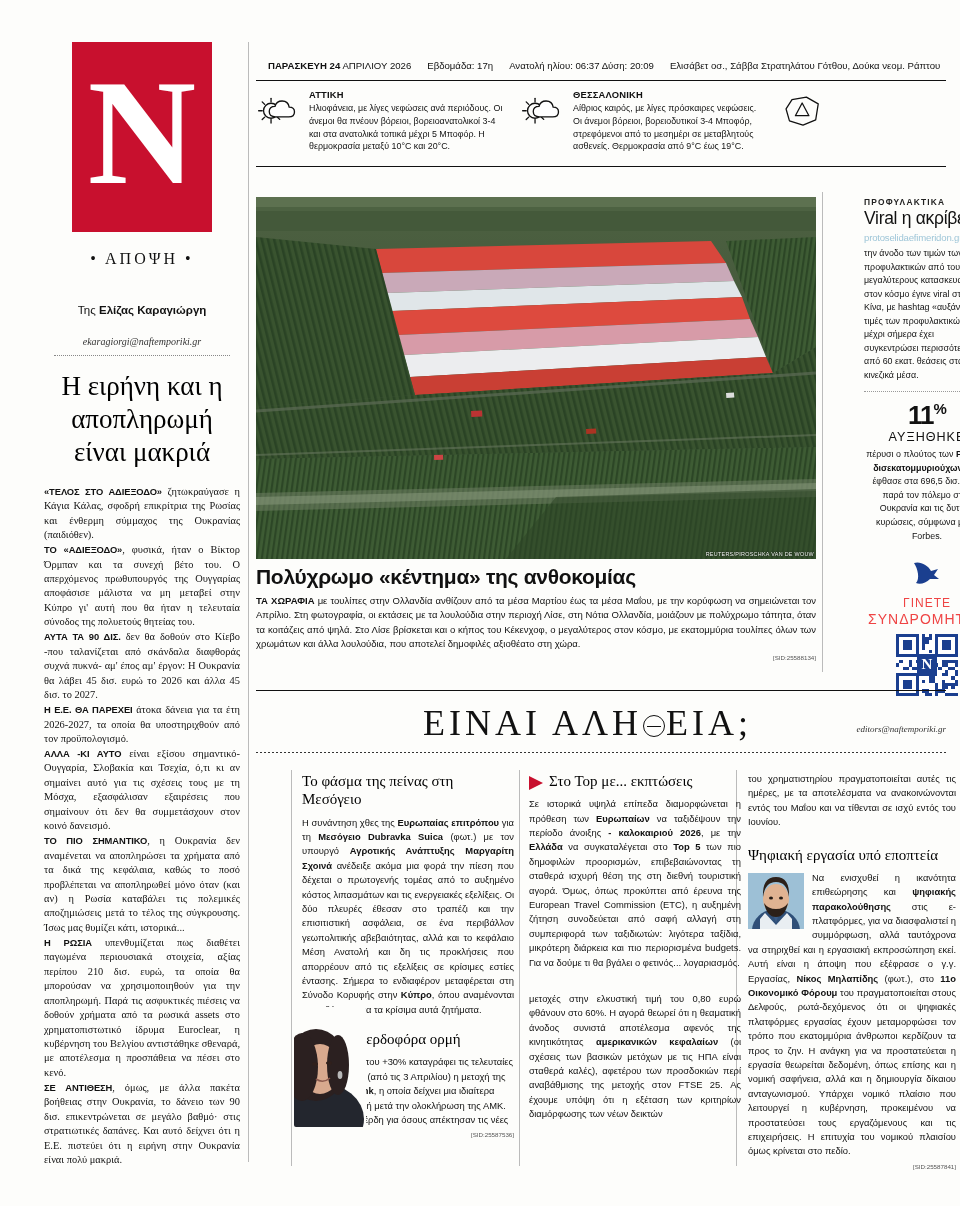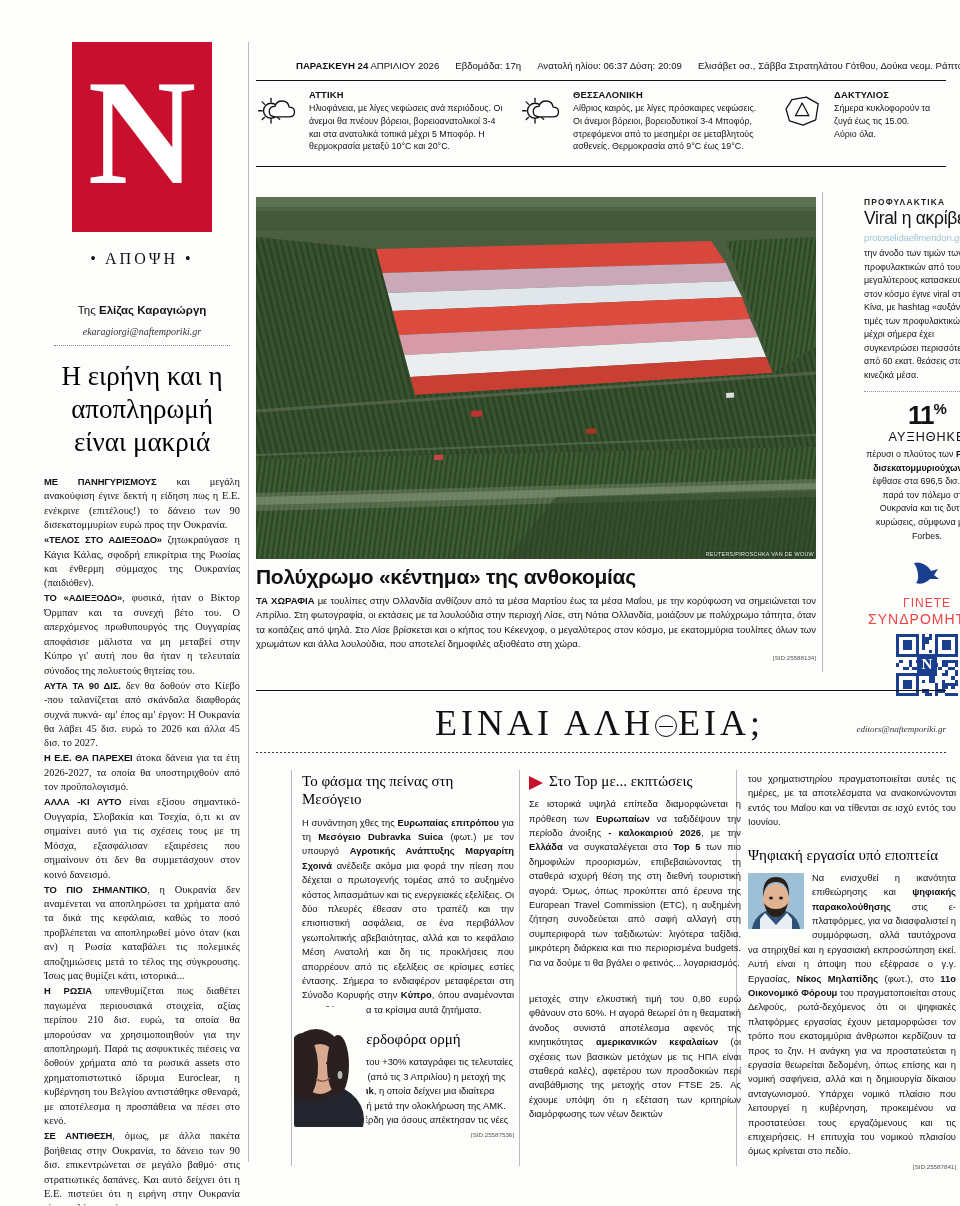--- a/index.html
+++ b/index.html
@@ -21,21 +21,21 @@
   .nbox span {
     font-family:"Liberation Serif", serif; color:#fff;
     font-size:150px; line-height:1; font-weight:700; margin-top:-10px;
   }
   .opinion {
     text-align:center; font-family:"Liberation Serif", serif;
     font-size:16px; letter-spacing:3px; margin-top:18px; color:#111;
   }
   .byline { text-align:center; margin-top:36px; font-size:11.5px; }
   .byline .nm { font-weight:700; }
-  .byline .em { font-family:"Liberation Serif", serif; font-style:italic; font-size:10px; color:#333; display:block; margin-top:10px;}
+  .byline .em { font-family:"Liberation Serif", serif; font-style:italic; font-size:10px; color:#333; display:block; margin-top:20px;}
   .dotrule { border-top:1px dotted #888; margin:8px 10px 0 10px; }
 
   .headline {
     font-family:"Liberation Serif", serif; font-size:27px; line-height:1.22;
     text-align:center; margin-top:14px; font-weight:400; color:#000;
   }
 
   .lede {
     margin-top:16px; font-family:"Liberation Serif", serif;
     font-size:10.4px; line-height:1.39; text-align:justify; color:#111;
@@ -49,21 +49,21 @@
 
   
   .vrule { position:absolute; background:#bbb; width:1px; }
 
   
   #topbar {
     position:absolute; left:256px; top:55px; right:14px; height:20px;
     font-size:9.6px; display:flex; align-items:center; gap:0;
   }
   #topbar .seg { padding:0 8px; white-space:nowrap; }
-  #topbar .seg:first-child { padding-left:12px;margin-left:28px; }
+  #topbar .seg:first-child { padding-left:12px; }
   #topbar .sep { width:1px; height:13px; background:#999; }
   #topbar .d1 { font-weight:700; }
   .hrule-top { position:absolute; left:256px; right:14px; top:80px; height:1px; background:#111; }
 
   
   #weather { position:absolute; left:256px; top:88px; right:14px; height:72px; display:flex; }
   .wx { display:flex; gap:7px; }
   .wx.attiki { width:250px;justify-content:flex-end; }
   .wx.thess  { width:245px; margin-left:14px; }
   .wx.ring   { width:150px; margin-left:16px; }
@@ -115,21 +115,21 @@
     color:#ef4444; font-weight:400; letter-spacing:1px; line-height:1.15;
   }
   .sub-cta .l1 { font-size:12px; }
   .sub-cta .l2 { font-size:14px; }
   .qr { width:62px; height:62px; margin:7px auto 0; position:relative; background:#fff; }
   .qr .cell { position:absolute; background:#1b3f8f; }
 
   
   .hrule-mid { position:absolute; left:256px; right:14px; top:690px; height:1px; background:#111; }
   #truth-hd {
-    position:absolute; left:260px; top:700px; right:14px; height:48px;
+    position:absolute; left:248px; top:700px; right:14px; height:48px;
   }
   #truth-hd .big {
     position:absolute; left:175px; top:2px;
     font-family:"Liberation Serif", serif; font-size:36px; letter-spacing:4px; color:#111;
   }
   #truth-hd .theta {
     display:inline-block; width:22px; height:22px; border:1.6px solid #111;
     border-radius:50%; position:relative; vertical-align:-2px; margin:0 1px;
   }
   #truth-hd .theta:before {
@@ -189,21 +189,20 @@
     <div class="byline">
       <span>Της</span>
       <span class="nm">Ελίζας Καραγιώργη</span>
       <span class="em">ekaragiorgi@naftemporiki.gr</span>
     </div>
     <div class="dotrule"></div>
 
     <div class="headline">Η ειρήνη και η αποπληρωμή είναι μακριά</div>
 
     <div class="lede" id="lede-body">
-        <p><b>ΜΕ ΠΑΝΗΓΥΡΙΣΜΟΥΣ</b><span> και μεγάλη ανακούφιση έγινε δεκτή η είδηση πως η Ε.Ε. ενέκρινε (επιτέλους!) το δάνειο των 90 δισεκατομμυρίων ευρώ προς την Ουκρανία.</span></p>
         <p><b>«ΤΕΛΟΣ ΣΤΟ ΑΔΙΕΞΟΔΟ»</b><span> ζητωκραύγασε η Κάγια Κάλας, σφοδρή επικρίτρια της Ρωσίας και ένθερμη σύμμαχος της Ουκρανίας (παιδιόθεν).</span></p>
         <p><b>ΤΟ «ΑΔΙΕΞΟΔΟ»</b><span>, φυσικά, ήταν ο Βίκτορ Όρμπαν και τα συνεχή βέτο του. Ο απερχόμενος πρωθυπουργός της Ουγγαρίας αποφάσισε μάλιστα να μη μεταβεί στην Κύπρο γι' αυτή που θα ήταν η τελευταία σύνοδος της πολυετούς θητείας του.</span></p>
         <p><b>ΑΥΤΑ ΤΑ 90 ΔΙΣ.</b><span> δεν θα δοθούν στο Κίεβο -που ταλανίζεται από σκάνδαλα διαφθοράς συχνά πυκνά- αμ' έπος αμ' έργον: Η Ουκρανία θα λάβει 45 δισ. ευρώ το 2026 και άλλα 45 δισ. το 2027.</span></p>
         <p><b>Η Ε.Ε. ΘΑ ΠΑΡΕΧΕΙ</b><span> άτοκα δάνεια για τα έτη 2026-2027, τα οποία θα υποστηριχθούν από τον προϋπολογισμό.</span></p>
         <p><b>ΑΛΛΑ -ΚΙ ΑΥΤΟ</b><span> είναι εξίσου σημαντικό- Ουγγαρία, Σλοβακία και Τσεχία, ό,τι κι αν σημαίνει αυτό για τις σχέσεις τους με τη Μόσχα, εξασφάλισαν εξαιρέσεις που σημαίνουν ότι δεν θα συμμετάσχουν στον κοινό δανεισμό.</span></p>
         <p><b>ΤΟ ΠΙΟ ΣΗΜΑΝΤΙΚΟ</b><span>, η Ουκρανία δεν αναμένεται να αποπληρώσει τα χρήματα από τα δικά της κεφάλαια, καθώς το ποσό προβλέπεται να αποπληρωθεί μόνο όταν (και αν) η Ρωσία καταβάλει τις πολεμικές αποζημιώσεις μετά το τέλος της σύγκρουσης. Ίσως μας θυμίζει κάτι, ιστορικά...</span></p>
         <p><b>Η ΡΩΣΙΑ</b><span> υπενθυμίζεται πως διαθέτει παγωμένα περιουσιακά στοιχεία, αξίας περίπου 210 δισ. ευρώ, τα οποία θα μπορούσαν να χρησιμοποιηθούν για την αποπληρωμή. Παρά τις ασφυκτικές πιέσεις να δοθούν χρήματα από τα ρωσικά assets στο χρηματοπιστωτικό ίδρυμα Euroclear, η κυβέρνηση του Βελγίου αντιστάθηκε σθεναρά, με αποτέλεσμα η προσπάθεια να πέσει στο κενό.</span></p>
         <p><b>ΣΕ ΑΝΤΙΘΕΣΗ</b><span>, όμως, με άλλα πακέτα βοήθειας στην Ουκρανία, το δάνειο των 90 δισ. επικεντρώνεται σε μεγάλο βαθμό· στις στρατιωτικές δαπάνες. Και αυτό δείχνει ότι η Ε.Ε. πιστεύει ότι η ειρήνη στην Ουκρανία είναι πολύ μακριά.</span></p>
       </div>
 
@@ -269,24 +268,20 @@
         <span>Αίθριος καιρός, με λίγες πρόσκαιρες νεφώσεις. Οι άνεμοι βόρειοι, βορειοδυτικοί 3-4 Μποφόρ, στρεφόμενοι από το μεσημέρι σε μεταβλητούς ασθενείς. Θερμοκρασία από 9°C έως 19°C.</span>
       </div>
     </div>
 
     <div class="wx ring">
       <div class="wicon">
         <svg viewBox="0 0 52 46" width="44" height="39">
           <path d="M6 20 L13 9 L30 6 L44 14 L41 33 L26 39 L10 34 Z" fill="none" stroke="#111" stroke-width="1.5" stroke-linejoin="round"></path>
           <path d="M25 13 L33 28 L17 28 Z" fill="none" stroke="#111" stroke-width="1.5" stroke-linejoin="round"></path>
         </svg>
-      </div>
-      <div class="txt">
-        <span class="t">ΔΑΚΤΥΛΙΟΣ</span>
-        <span>Σήμερα κυκλοφορούν τα ζυγά έως τις 15.00. Αύριο όλα.</span>
       </div>
     </div>
   </div>
   <div class="hrule-wx"></div>
 
   <div id="photo">
     <div class="ph-sky"></div>
     <svg width="560" height="362" viewBox="0 0 560 362" style="position:absolute;inset:0">
       <defs>
         <linearGradient id="gr" x1="0" y1="0" x2="0" y2="1">

